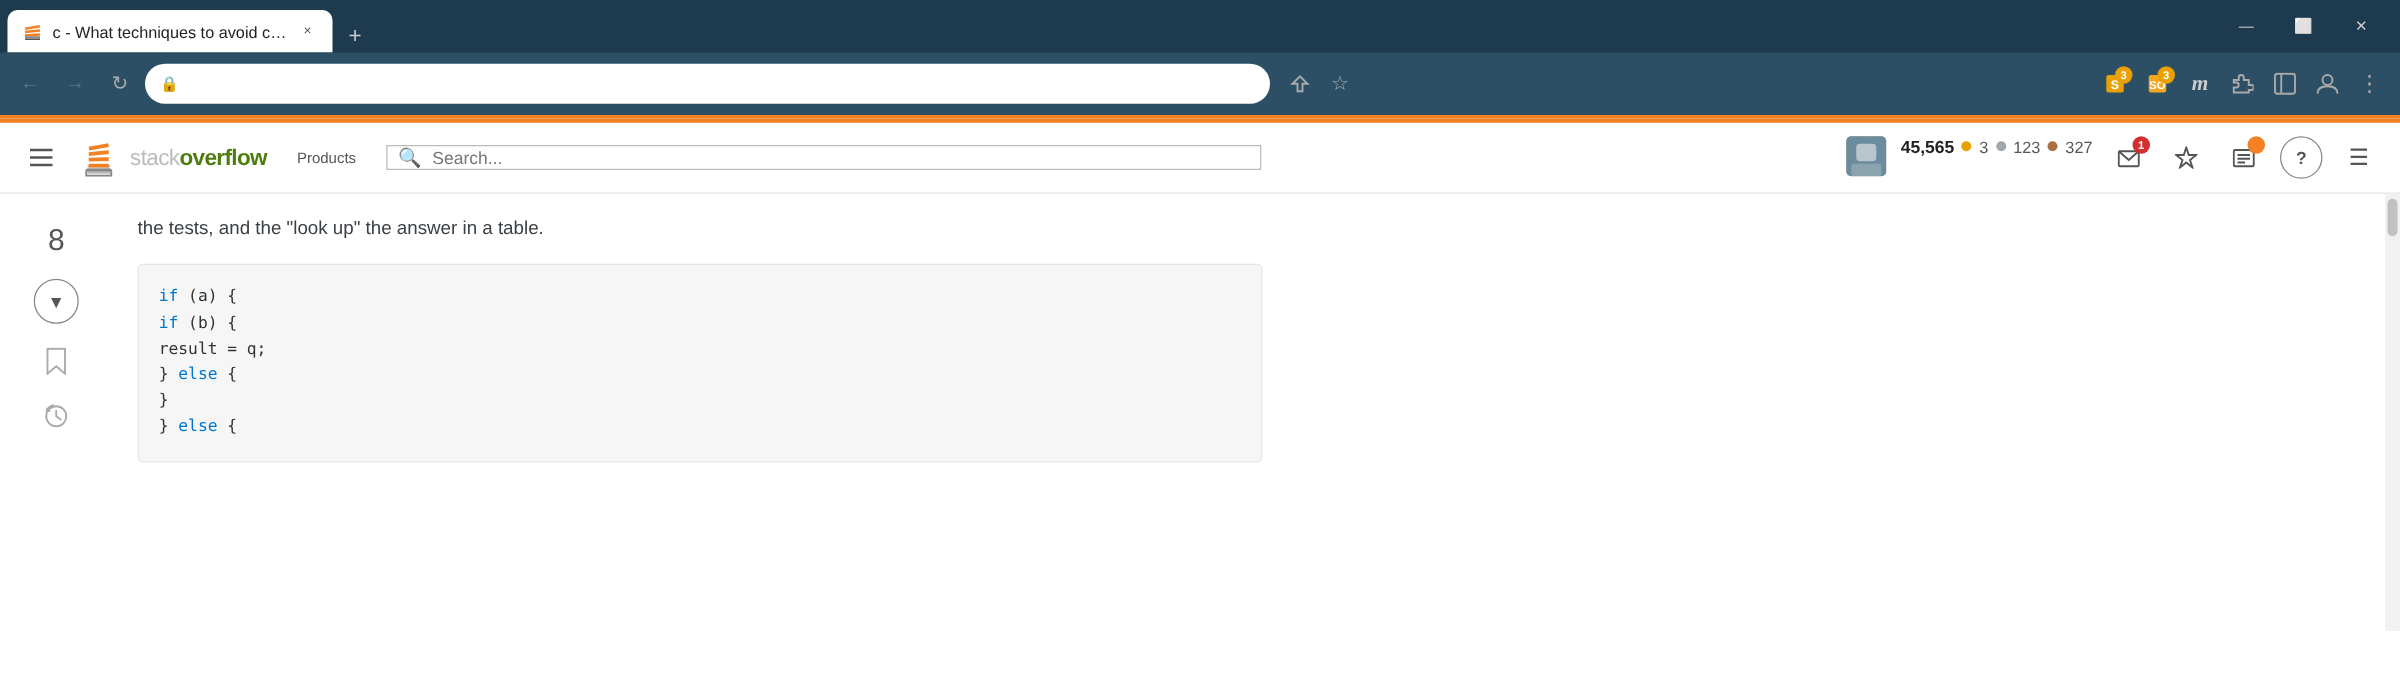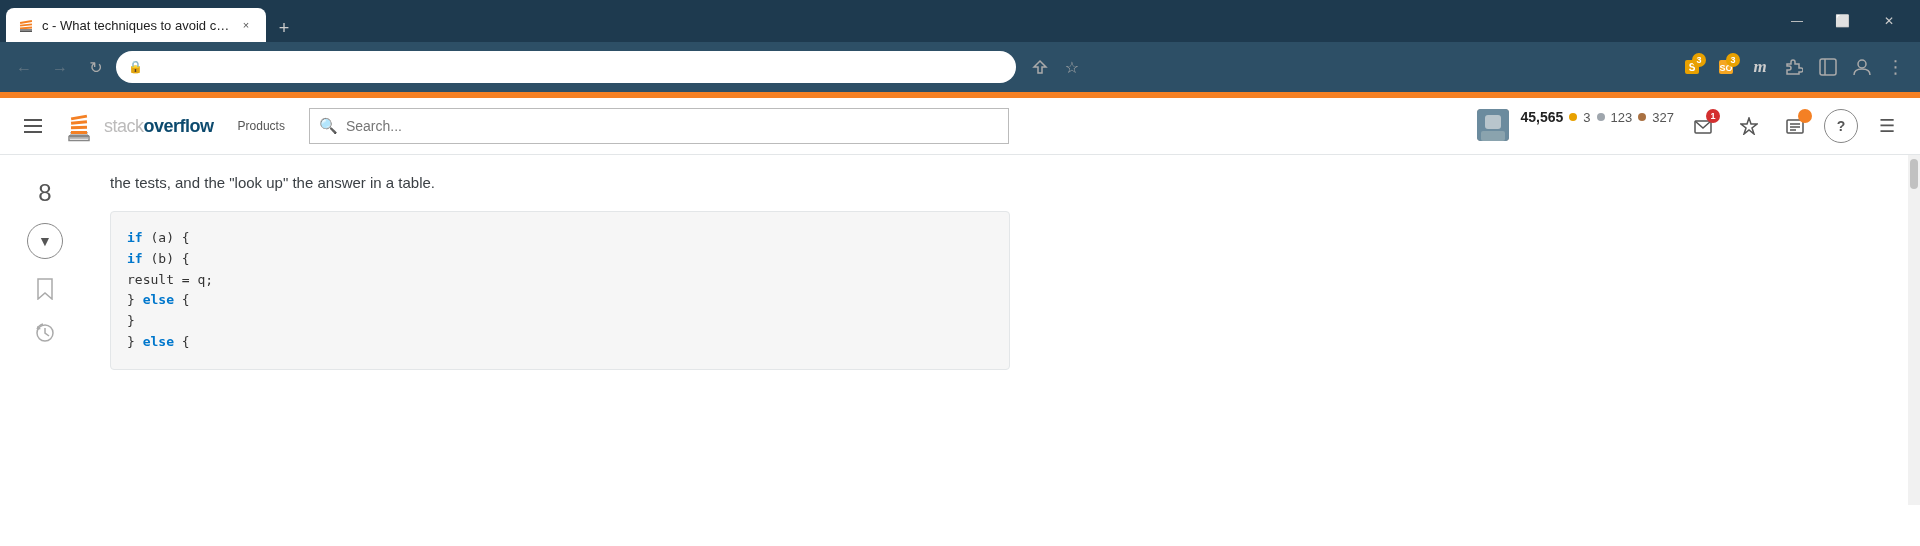--- a/index.html
+++ b/index.html
@@ -230,37 +230,37 @@
       width: 30px;
       height: 36px;
     }
     .so-logo-text {
       font-size: 18px;
       color: #bcbbbb;
       font-weight: normal;
       letter-spacing: -0.5px;
     }
     .so-logo-text strong {
-      color: #0c4a6e;
+      color: #4d7c0f;
       font-weight: 700;
     }
     .products-link {
       font-size: 12px;
       color: #555;
       cursor: pointer;
       padding: 4px 8px;
     }
     .so-search-wrapper {
       flex: 1;
       max-width: 700px;
       position: relative;
     }
     .so-search {
       width: 100%;
-      height: 36px;
+      height: 20px;
       border: 1px solid #bbb;
       border-radius: 0;
       padding: 0 9px 0 36px;
       font-size: 14px;
       color: #555;
       outline: none;
       background: #fff;
     }
     .so-search-icon {
       position: absolute;
@@ -388,21 +388,21 @@
       background: #f6f6f6;
       border: 1px solid #e3e6e8;
       border-radius: 4px;
       padding: 16px;
       font-family: 'Consolas', 'Monaco', monospace;
       font-size: 13px;
       line-height: 1.6;
       overflow-x: auto;
       max-width: 900px;
     }
-    .code-keyword { color: #0077cc; font-weight: bold; }
+    .code-keyword { color: #0077cc; }
     .code-normal { color: #333; }
 
     .scrollbar-area {
       width: 12px;
       background: #f1f1f1;
       position: relative;
     }
     .scrollbar-thumb {
       width: 8px;
       height: 30px;

